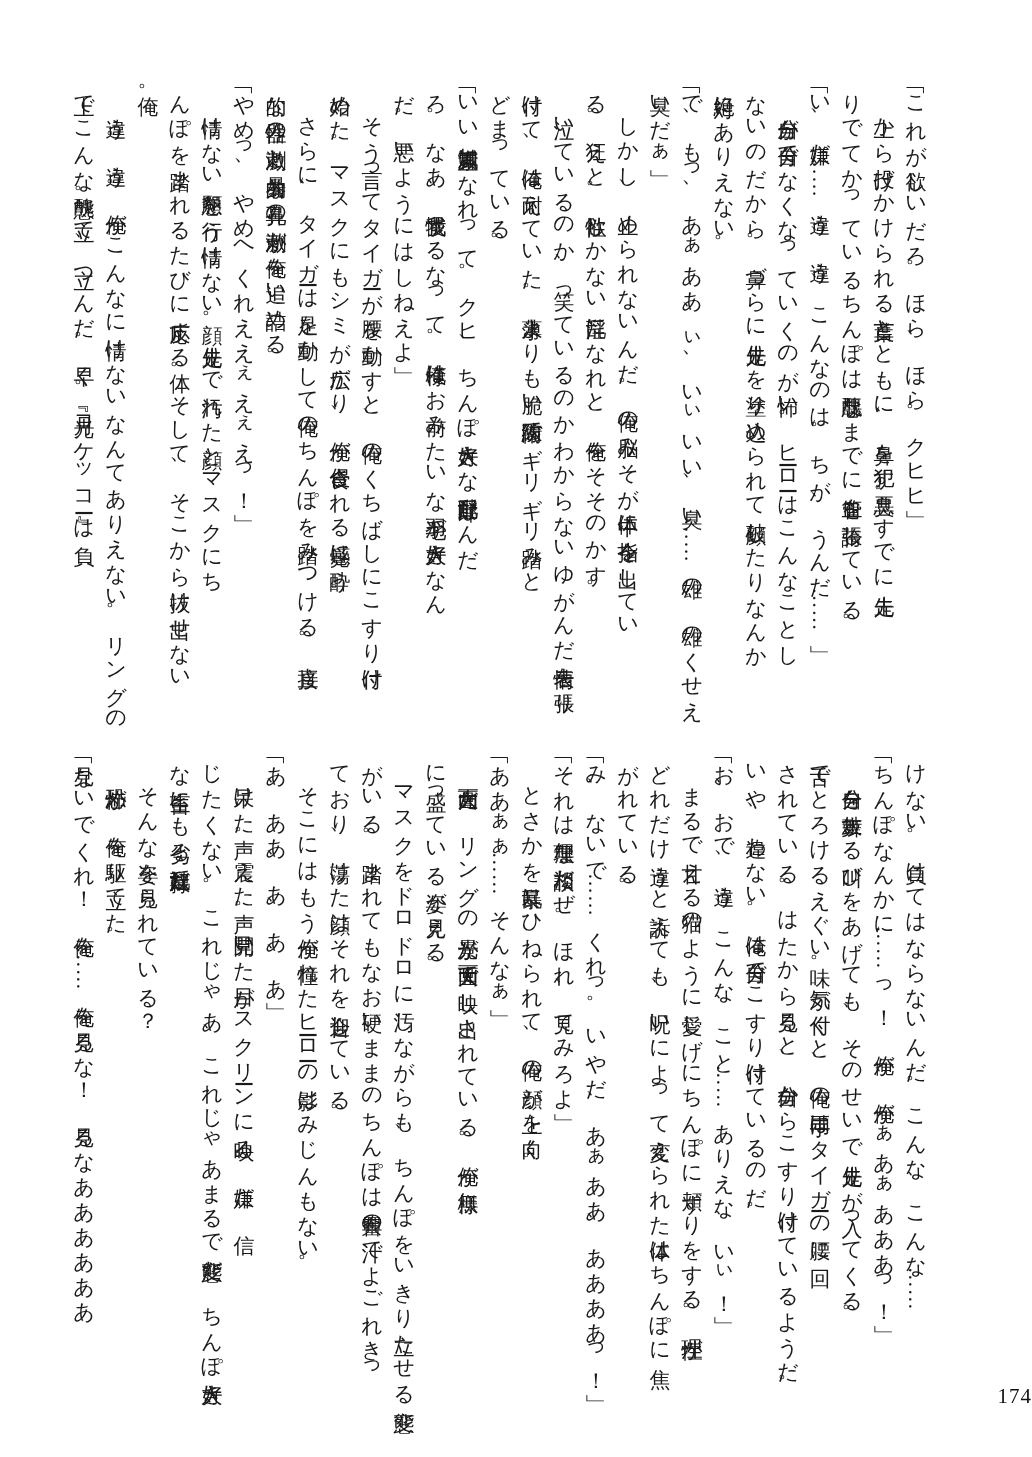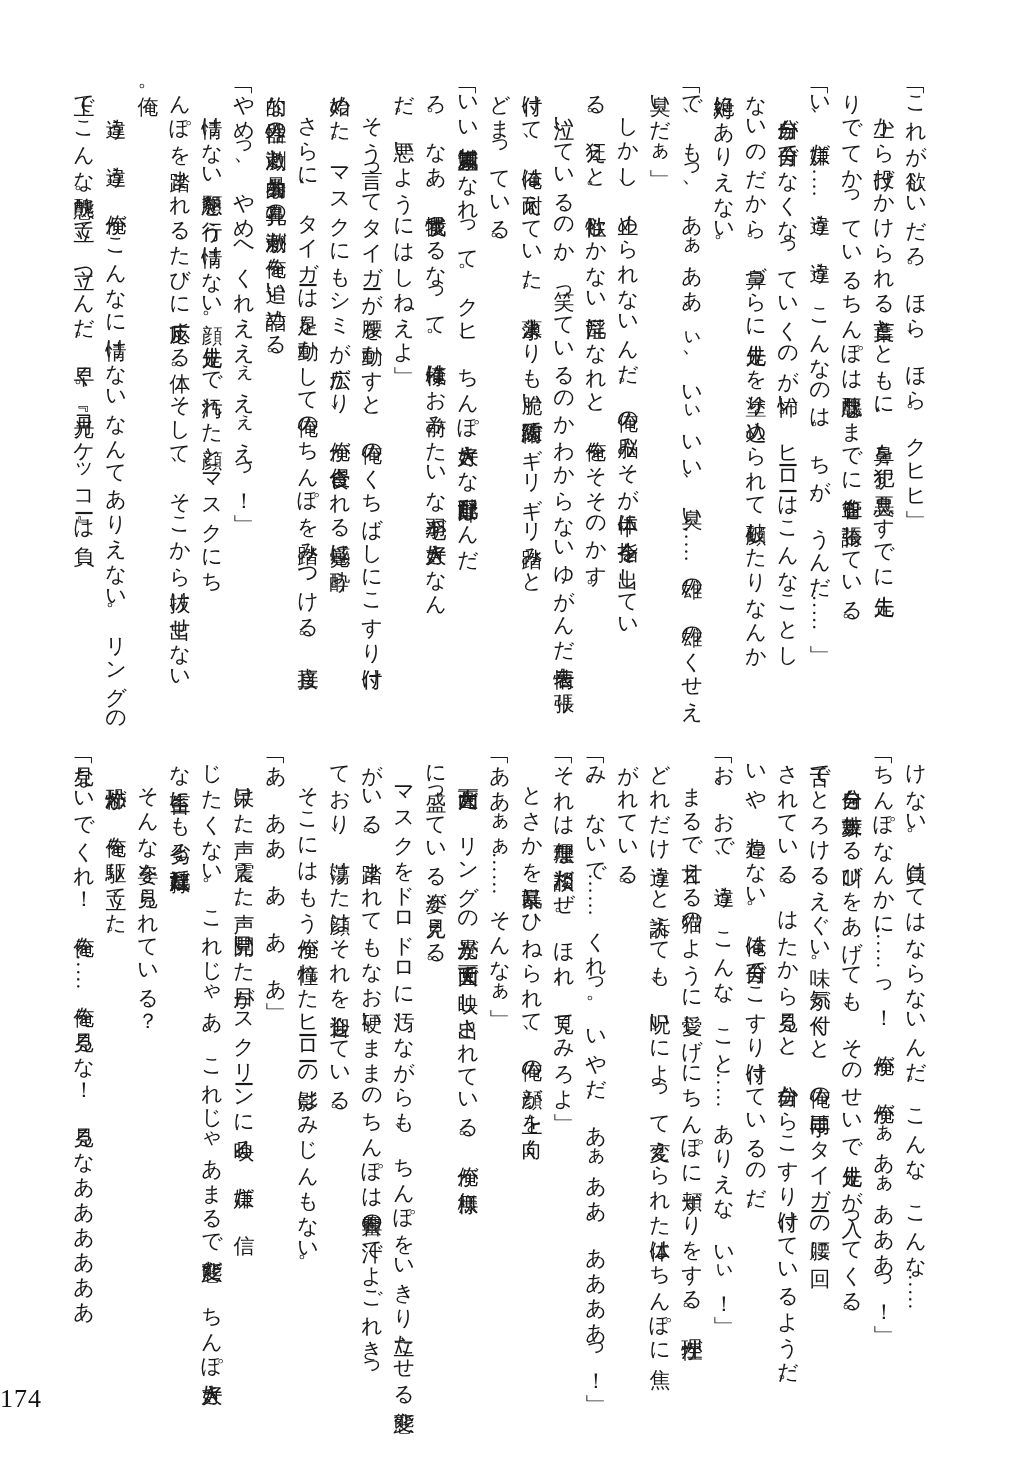--- a/index.html
+++ b/index.html
@@ -31,22 +31,22 @@
   .vblock-bottom { top: 750px; }
   .vline {
     margin: 0;
     white-space: pre;
   }
   .page-number {
     position: absolute;
     top: 1384px;
     left: 0;
     width: 100%;
-    text-align: left;
-    font-size: 26px;
+    text-align: right;
+    font-size: 21px;
     letter-spacing: 1px;
     color: #111111;
   }
 </style>
 </head>
 <body>
 
 <div class="page">
   <div class="vblock vblock-top">
       <div class="vline">「これが欲しいだろ。ほら、ほら。クヒヒ」</div>

